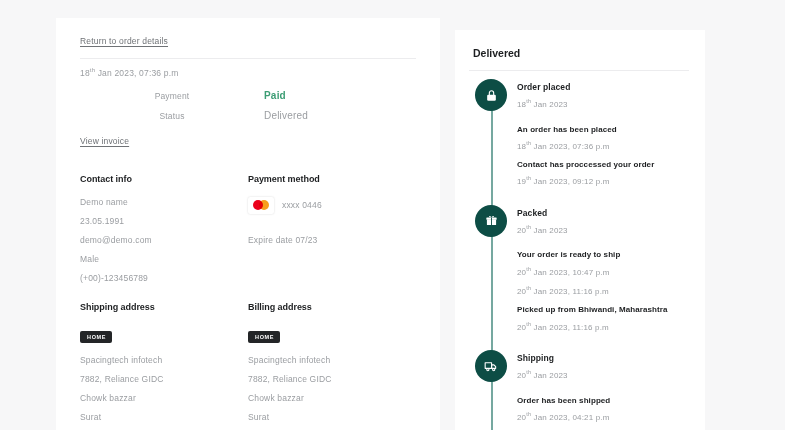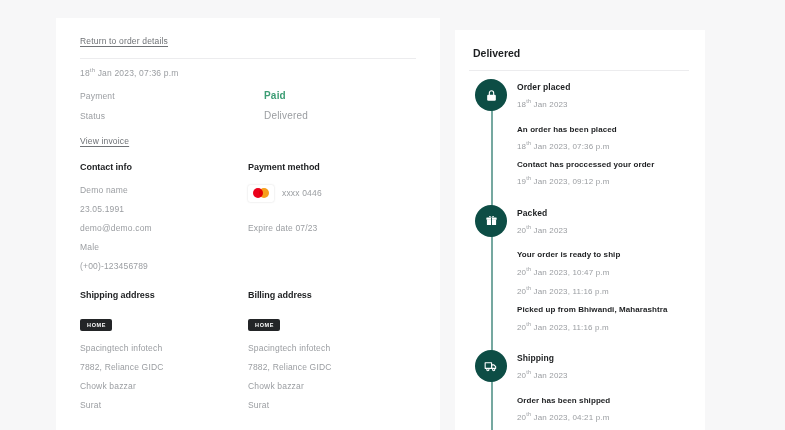--- a/index.html
+++ b/index.html
@@ -60,21 +60,21 @@
   }
 
   .order-date {
     font-size: 8.5px;
     color: #9a9da1;
     margin-top: 8px;
     letter-spacing: 0.02em;
   }
   .order-date sup { font-size: 6px; }
 
-  .kv-block { margin-top: 12px; }
+  .kv-block { margin-top: 12px; text-align: center; }
 
   .kv-row {
     display: flex;
     align-items: baseline;
     margin-bottom: 9px;
   }
   .kv-key {
     width: 184px;
     font-size: 8.5px;
     color: #9a9da1;
@@ -90,21 +90,21 @@
     font-weight: bold;
   }
 
   .invoice-link {
     display: inline-block;
     font-size: 8.5px;
     color: #6f7276;
     text-decoration: underline;
     text-underline-offset: 2px;
     margin-top: 6px;
-    margin-bottom: 16px;
+    margin-bottom: 28px;
     letter-spacing: 0.02em;
     cursor: pointer;
   }
 
   .two-col {
     display: flex;
   }
   .col { width: 184px; }
 
   .col-head {

